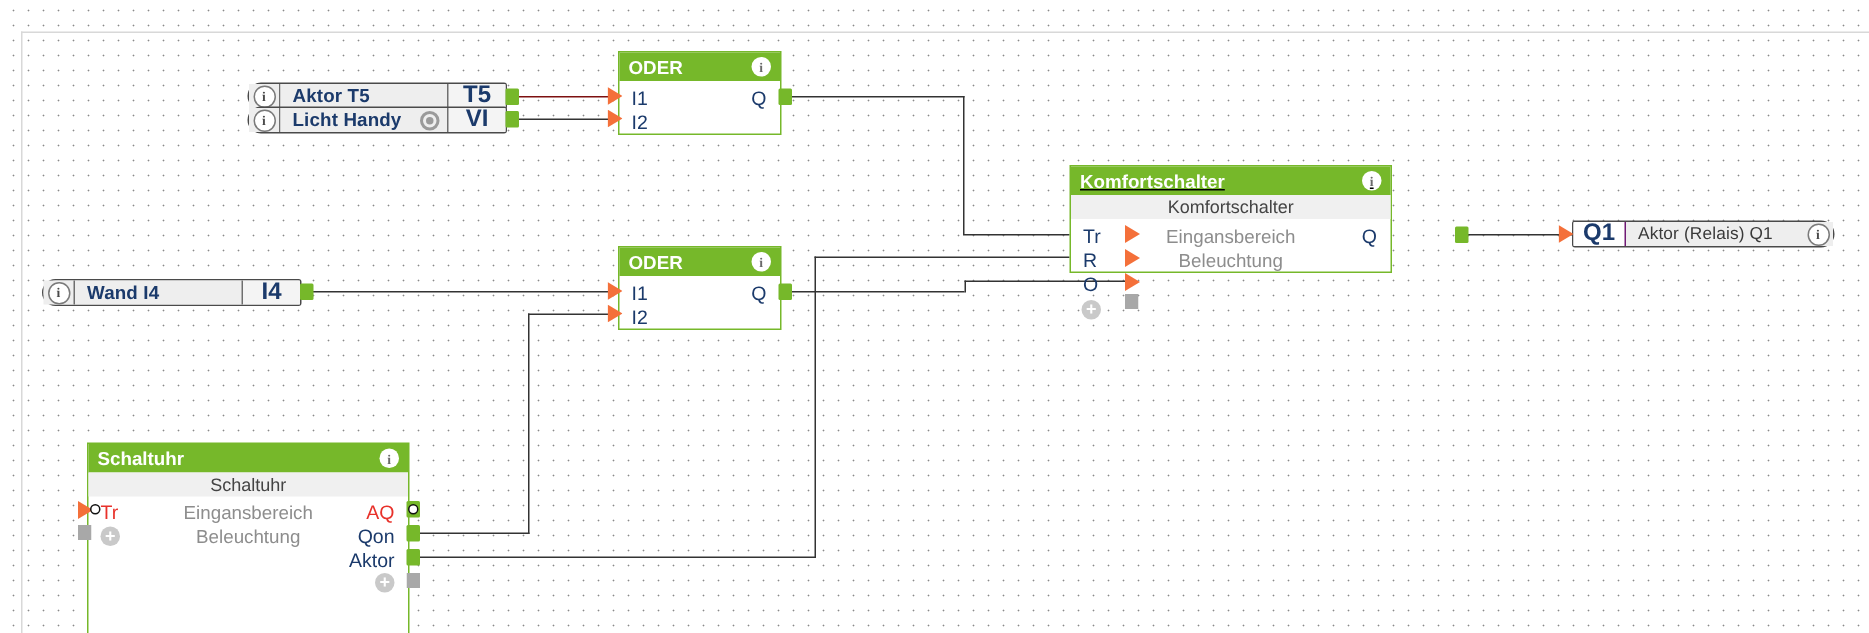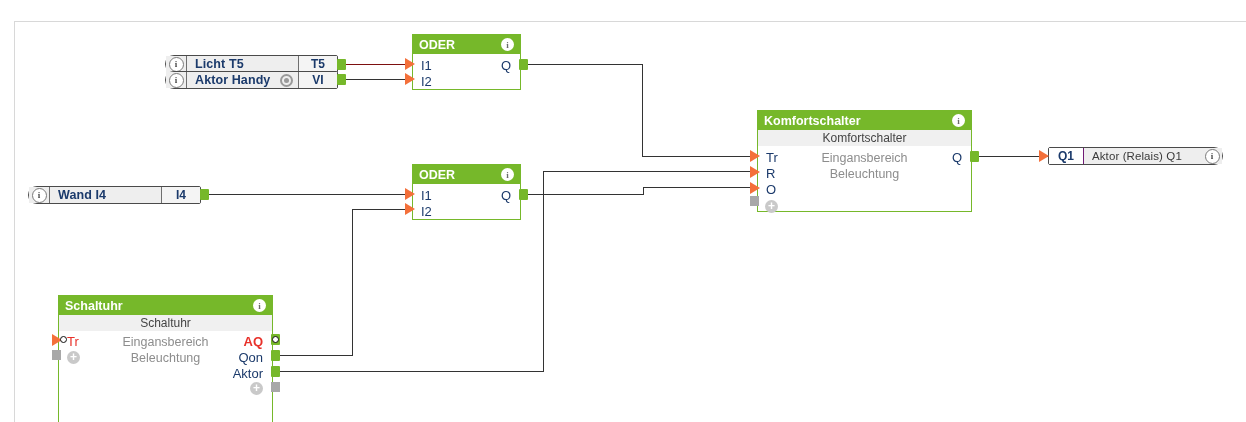--- a/index.html
+++ b/index.html
@@ -42,21 +42,21 @@
   
   .io{position:absolute;height:18px;border:1px solid #4a4a4a;background:#ffffff;
       display:flex;align-items:stretch;box-sizing:border-box;}
   .io.left{border-radius:9px 2px 2px 9px;}
   .io .i-badge{width:20px;display:flex;align-items:center;justify-content:center;
       background:#eeeeee;border-right:1px solid #6f6f6f;}
   .io .nm{flex:1;display:flex;align-items:center;padding-left:8px;
       background:#eeeeee;color:#1b3a6b;font-weight:bold;font-size:12.5px;letter-spacing:.1px;}
   .io .nm-right-ico{width:24px;display:flex;align-items:center;justify-content:center;background:#eeeeee;}
   .io .term{width:38px;display:flex;align-items:center;justify-content:center;
-      border-left:1px solid #6f6f6f;background:#f4f4f4;color:#1b3a6b;font-weight:bold;font-size:12px;}
+      border-left:1px solid #6f6f6f;background:#f4f4f4;color:#1b3a6b;font-weight:bold;font-size:16px;}
   .io.right{border-radius:2px 9px 9px 2px;}
   .io.right .term{border-left:0;border-right:1px solid #701a75;background:#ffffff;width:34px;}
   .io.right .nm{font-weight:normal;color:#3a3a3a;font-size:11.5px;background:#eeeeee;}
   .io.right .i-badge{border-right:0;border-left:0;background:#eeeeee;}
 
   .info-dot{width:13px;height:13px;border-radius:50%;background:#ffffff;border:1px solid #7a7a7a;
      color:#4a4a4a;font-size:9px;font-weight:bold;display:flex;align-items:center;justify-content:center;
      font-family:"Liberation Serif",serif;}
   .ring-ico{width:13px;height:13px;border-radius:50%;border:2px solid #9a9a9a;box-sizing:border-box;
      display:flex;align-items:center;justify-content:center;}
@@ -110,30 +110,30 @@
   <div class="wire h" style="left:352px;top:209px;width:60px;"></div>
 
   <div class="wire h" style="left:277px;top:371px;width:267px;"></div>
 
   <div class="wire h" style="left:978px;top:156px;width:70px;"></div>
 
   <div class="io left" style="left:165px;top:55px;width:173px;">
     <div class="i-badge">
         <div class="info-dot">i</div>
       </div>
-    <div class="nm">Licht T5</div>
+    <div class="nm">Aktor T5</div>
     <div class="term">T5</div>
   </div>
   <div class="out-pin" style="left:337px;top:59px;"></div>
 
   <div class="io left" style="left:165px;top:71px;width:173px;">
     <div class="i-badge">
         <div class="info-dot">i</div>
       </div>
-    <div class="nm">Aktor Handy</div>
+    <div class="nm">Licht Handy</div>
     <div class="nm-right-ico">
         <div class="ring-ico"></div>
       </div>
     <div class="term">VI</div>
   </div>
   <div class="out-pin" style="left:337px;top:74px;"></div>
 
   <div class="io left" style="left:28px;top:186px;width:173px;">
     <div class="i-badge">
         <div class="info-dot">i</div>
@@ -177,21 +177,21 @@
     <div class="body" style="height:36px;">
       <div class="port lbl-left" style="top:4px;">I1</div>
       <div class="port lbl-left" style="top:20px;">I2</div>
       <div class="port lbl-right" style="top:4px;">Q</div>
     </div>
   </div>
   <div class="in-pin block" style="left:405px;top:188px;"></div>
   <div class="in-pin block" style="left:405px;top:203px;"></div>
   <div class="out-pin" style="left:519px;top:189px;"></div>
 
-  <div class="fb fb2" style="left:757px;top:110px;width:215px;height:102px;">
+  <div class="fb fb2" style="left:713px;top:110px;width:215px;height:72px;text-decoration:underline;">
     <div class="hdr">
       <span>Komfortschalter</span>
       <span class="sp"></span>
       <span class="info-dot">i</span>
     </div>
     <div class="body" style="height:82px;">
       <div class="sub-title">Komfortschalter</div>
       <div class="ctr-line" style="top:21px;">Eingansbereich</div>
       <div class="ctr-line" style="top:37px;">Beleuchtung</div>
       <div class="port lbl-left" style="top:20px;">Tr</div>
@@ -211,21 +211,21 @@
     <div class="hdr">
       <span>Schaltuhr</span>
       <span class="sp"></span>
       <span class="info-dot">i</span>
     </div>
     <div class="body" style="height:80px;">
       <div class="sub-title">Schaltuhr</div>
       <div class="ctr-line" style="top:20px;">Eingansbereich</div>
       <div class="ctr-line" style="top:36px;">Beleuchtung</div>
       <div class="port lbl-left red" style="top:19px;">Tr</div>
-      <div class="port lbl-right red" style="top:19px;font-weight:bold;">AQ</div>
+      <div class="port lbl-right red" style="top:19px;">AQ</div>
       <div class="port lbl-right" style="top:35px;">Qon</div>
       <div class="port lbl-right" style="top:51px;">Aktor</div>
       <div class="plus" style="left:8px;top:36px;">+</div>
       <div class="plus" style="right:9px;top:67px;">+</div>
     </div>
   </div>
   <div class="in-pin block" style="left:52px;top:334px;"></div>
   <div class="pin-circle" style="left:60px;top:336px;"></div>
   <div class="gray-pin r" style="left:52px;top:350px;width:9px;height:10px;"></div>
   <div class="out-pin" style="left:271px;top:334px;"></div>

